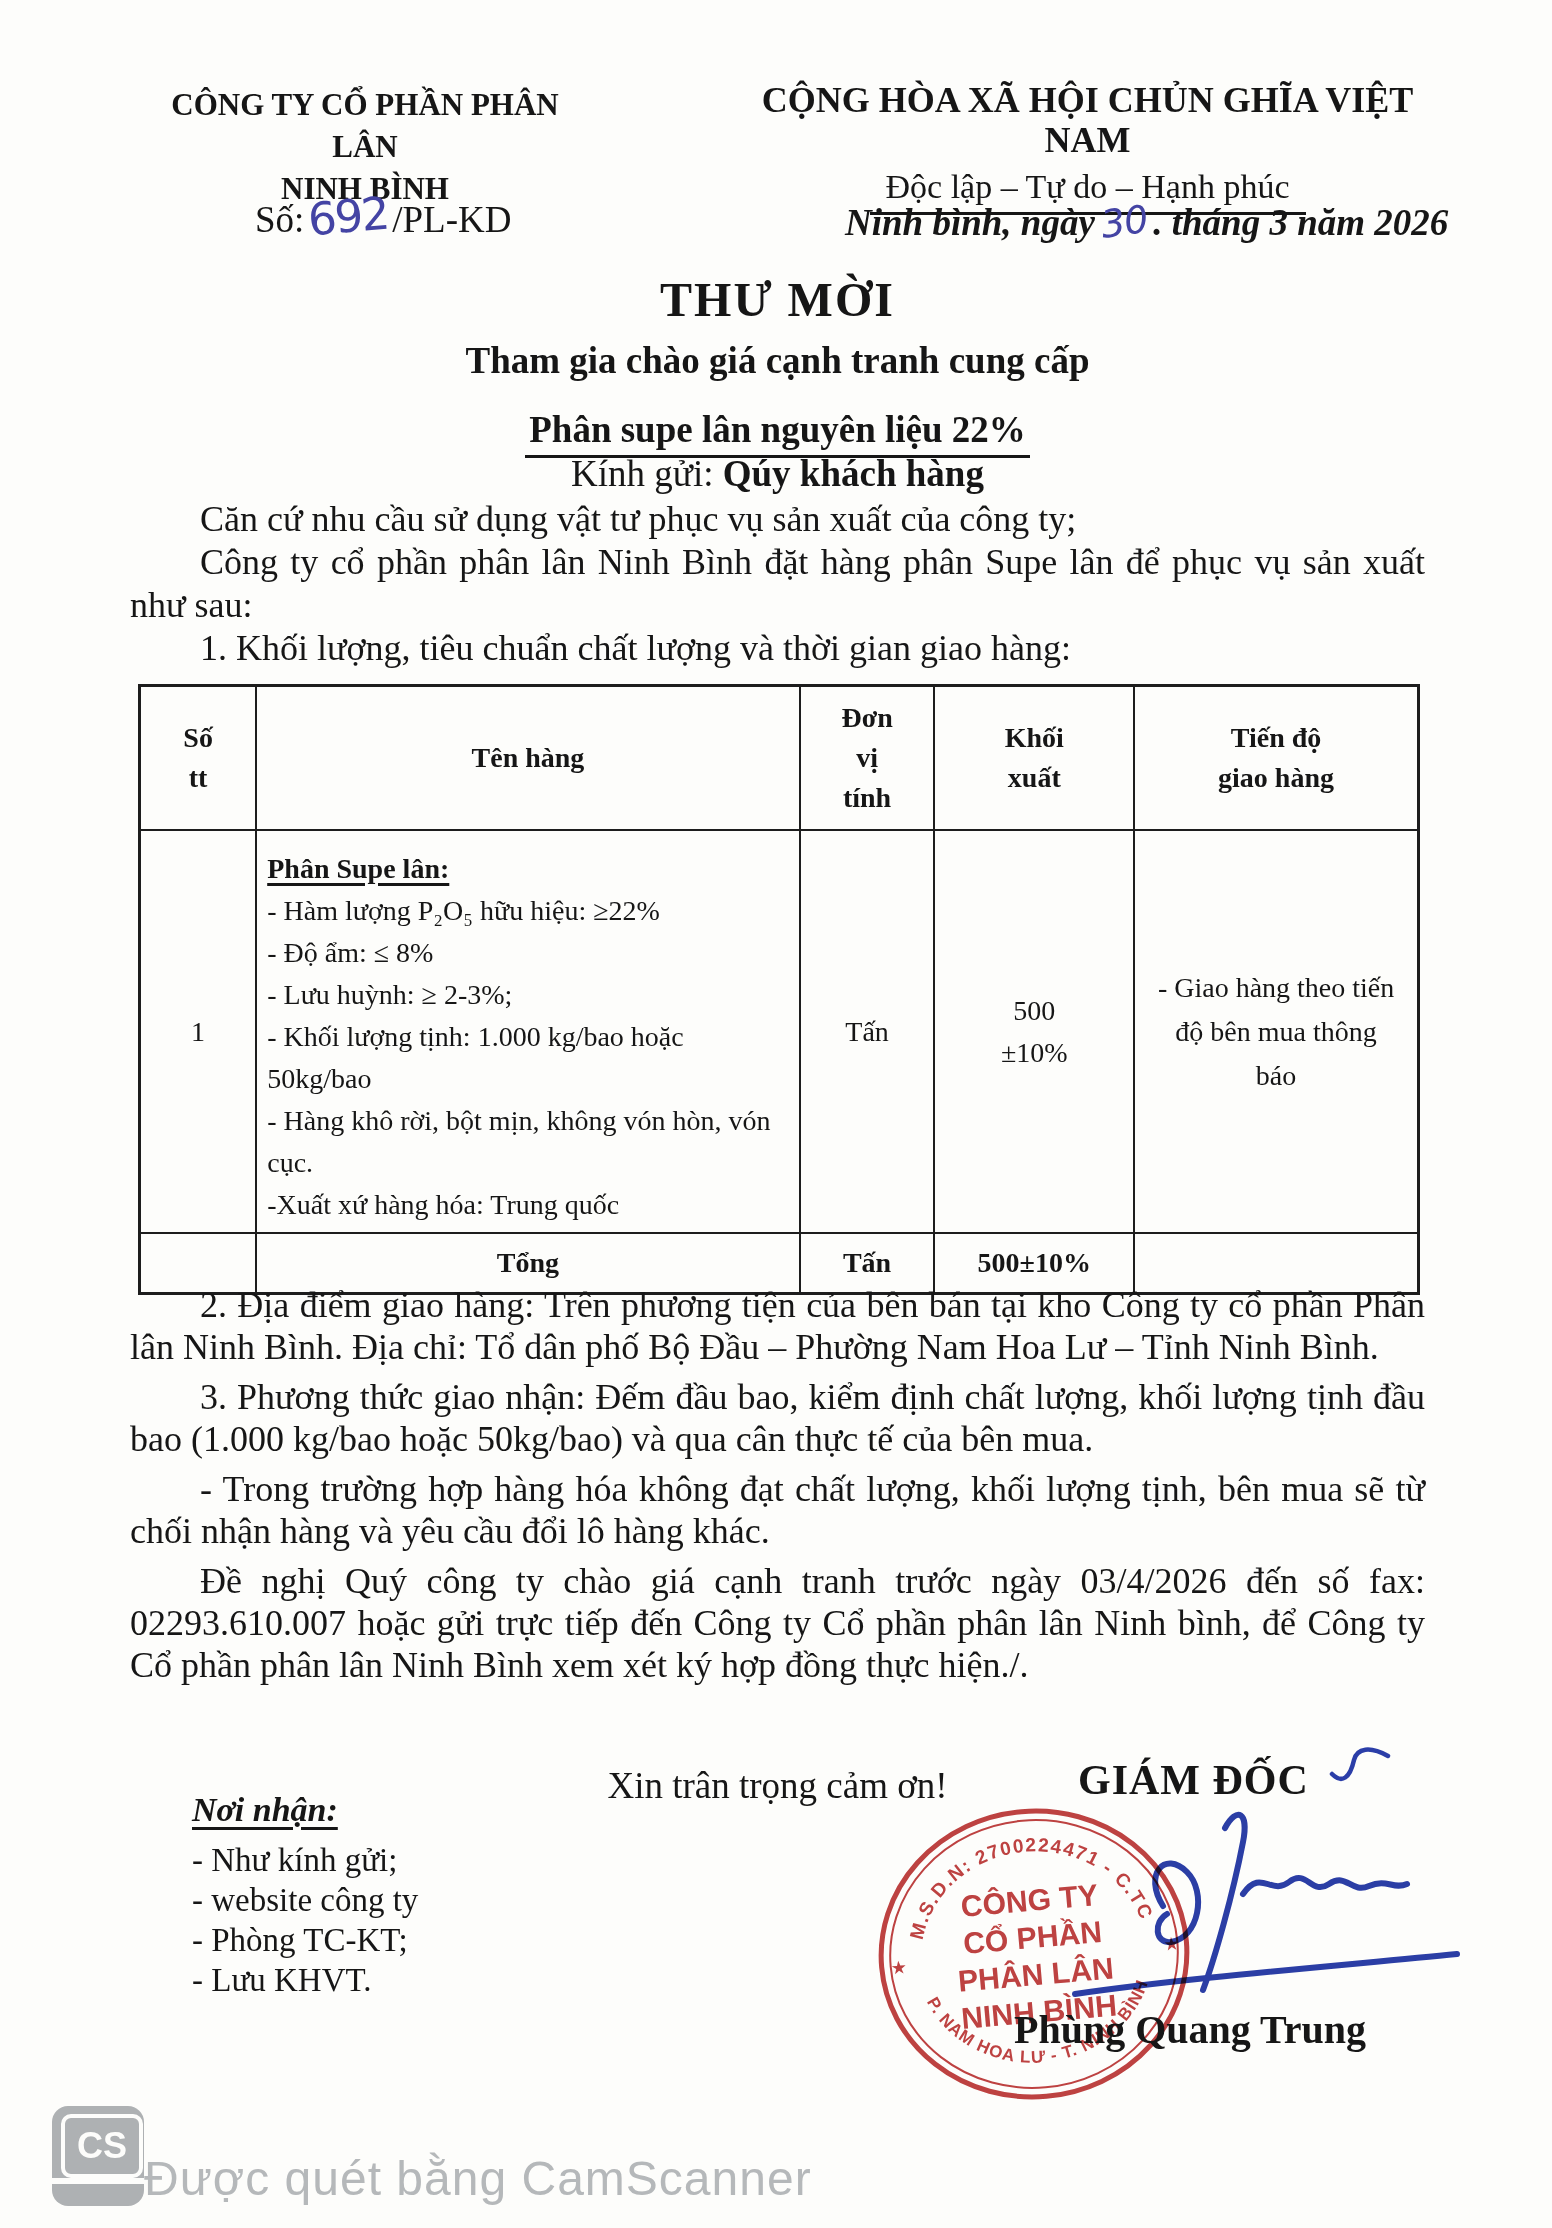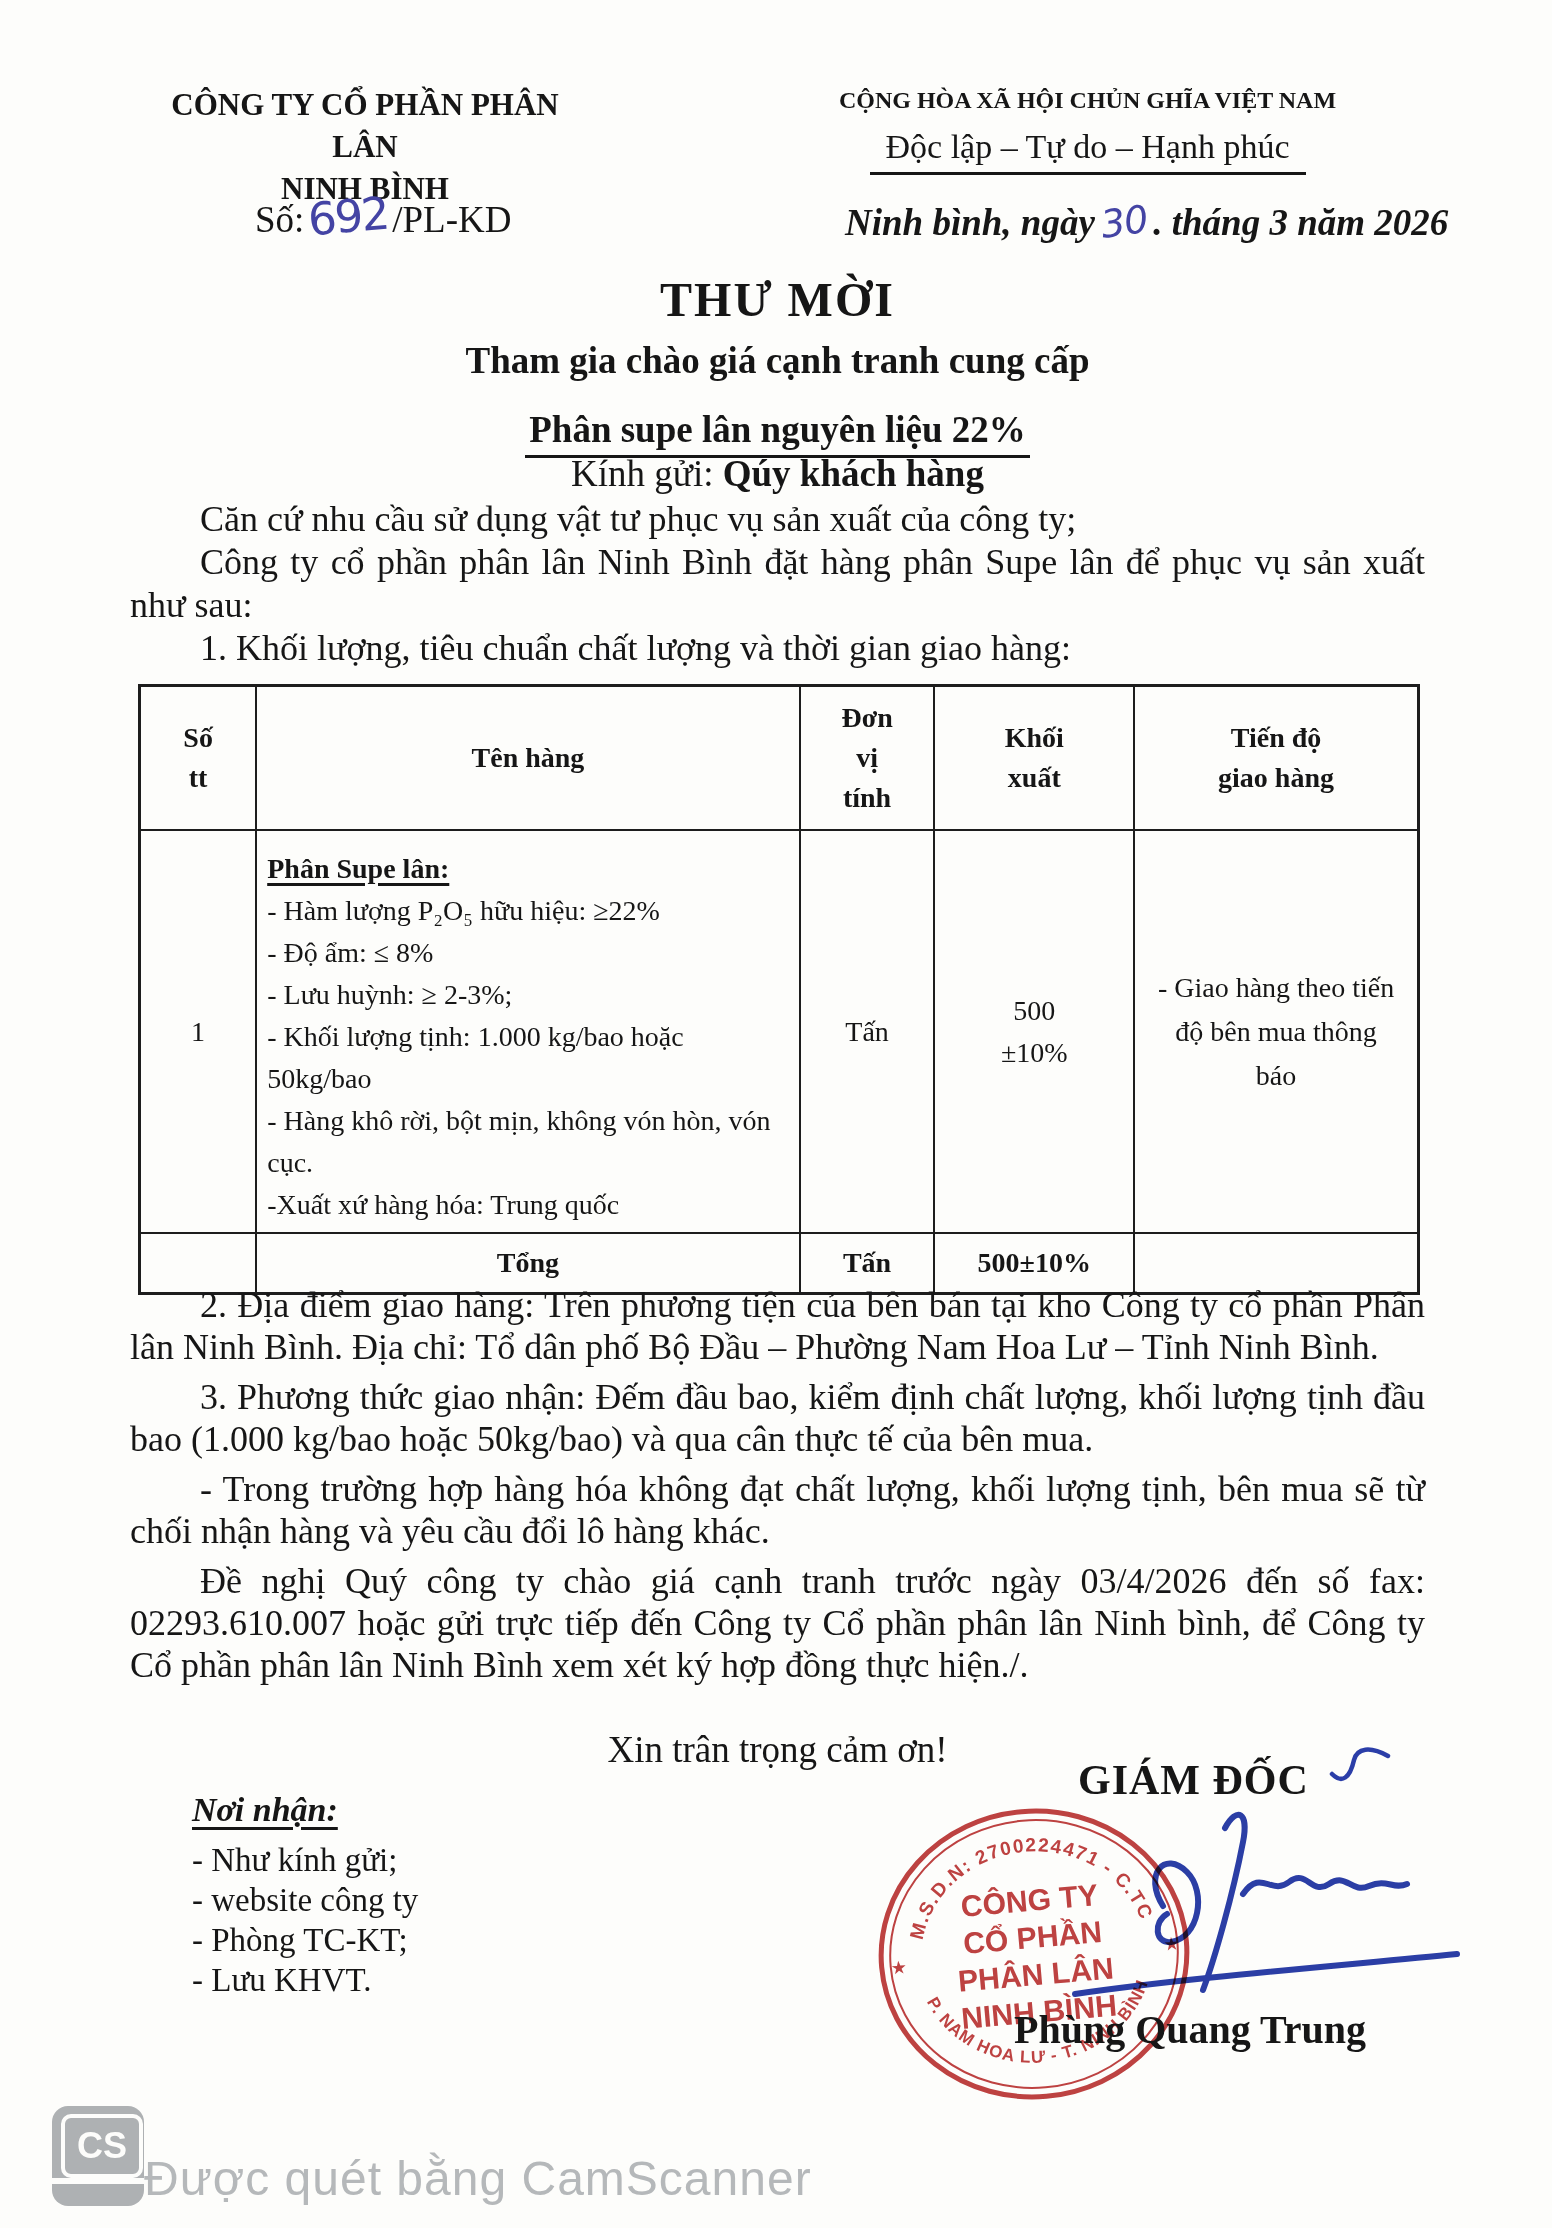--- a/index.html
+++ b/index.html
@@ -5,21 +5,21 @@
   html,body{margin:0;padding:0;background:#e8e8e8;}
   .page{
     position:relative;width:1552px;height:2228px;margin:0 auto;
     background:#fdfdfb;overflow:hidden;
     font-family:"Liberation Serif","DejaVu Serif",serif;color:#161616;
   }
   
   .org-block{position:absolute;left:150px;top:84px;width:430px;text-align:center;
     font-weight:bold;font-size:31px;line-height:42px;}
   .national-block{position:absolute;left:755px;top:80px;width:665px;text-align:center;}
-  .national-l1{font-weight:bold;font-size:24px;line-height:40px;}
+  .national-l1{font-weight:bold;font-size:36px;line-height:40px;}
   .national-l2{display:inline-block;font-weight:normal;font-size:34px;margin-top:8px;
     padding:0 16px 6px;border-bottom:3px solid #161616;}
   .ref-line{position:absolute;left:255px;top:190px;font-size:37px;}
   .hw{font-family:"DejaVu Sans",sans-serif;color:#4444a4;display:inline-block;
     transform:rotate(-5deg);font-size:45px;font-weight:500;letter-spacing:-2px;margin:0 4px;}
   .hw-day{font-size:38px;transform:rotate(-8deg);letter-spacing:-1px;margin:0 6px;}
   .date-line{position:absolute;left:845px;top:200px;font-size:37px;font-style:italic;font-weight:600;}
   
   .title-block{position:absolute;left:130px;top:272px;width:1295px;text-align:center;}
   .title-main{font-size:48px;font-weight:bold;letter-spacing:2px;}
@@ -42,21 +42,21 @@
   .doc-table th{font-weight:bold;text-align:center;line-height:40px;height:140px;}
   .pre{white-space:pre-line;}
   .cell-center{text-align:center;}
   .specs-cell{padding:17px 10px 6px;line-height:42px;vertical-align:top;}
   .spec-heading{font-weight:bold;text-decoration:underline;text-decoration-thickness:3px;text-underline-offset:5px;}
   .row-body{height:378px;}
   .row-total{height:60px;font-weight:bold;margin-top:36px;}
   .qty{line-height:42px;}
   .delivery-cell{text-align:center;padding:0 18px;line-height:44px;}
   
-  .closing{position:absolute;left:130px;top:1728px;width:1295px;text-align:center;font-size:37px;}
+  .closing{position:absolute;left:130px;top:1764px;width:1295px;text-align:center;font-size:37px;}
   .recipients{position:absolute;left:192px;top:1790px;font-size:33px;line-height:40px;}
   .recipients-title{font-size:34px;font-weight:bold;font-style:italic;text-decoration:underline;
     text-decoration-thickness:2.5px;text-underline-offset:6px;margin-bottom:10px;}
   .signer-title{position:absolute;left:1078px;top:1756px;font-size:42px;font-weight:bold;letter-spacing:1px;}
   .check-flourish{position:absolute;left:1326px;top:1744px;}
   .signer-name{position:absolute;left:990px;top:2006px;width:400px;text-align:center;
     font-size:40px;font-weight:bold;z-index:6;}
   .stamp{position:absolute;left:868px;top:1798px;width:332px;height:312px;z-index:4;
     transform:rotate(-5deg);opacity:.93;}
   .stamp text{font-family:"Liberation Sans","DejaVu Sans",sans-serif;font-weight:bold;}

